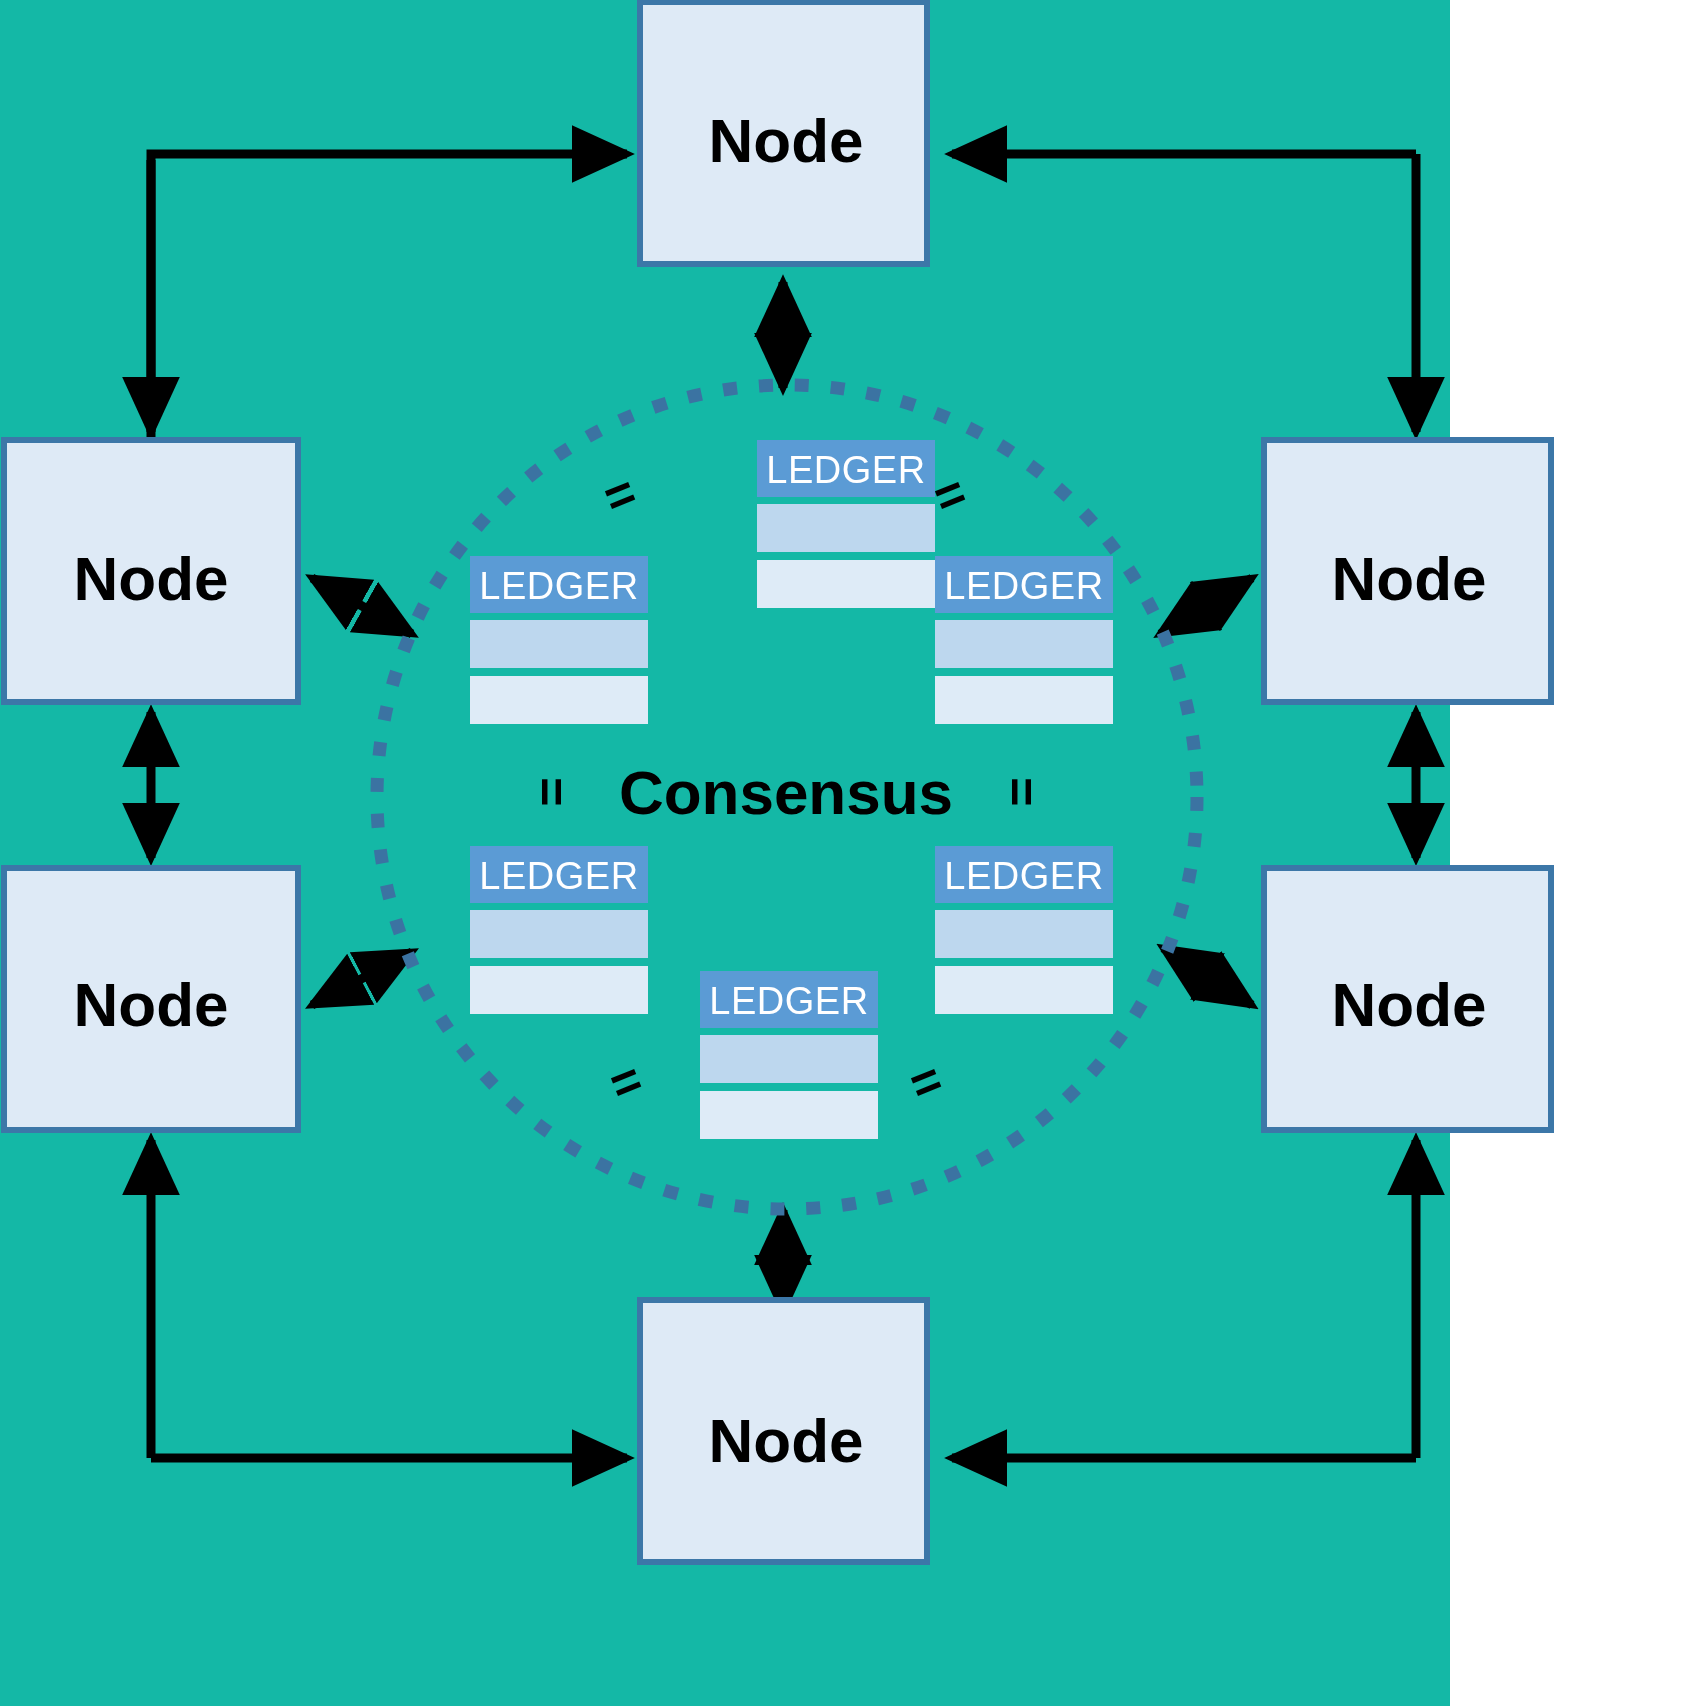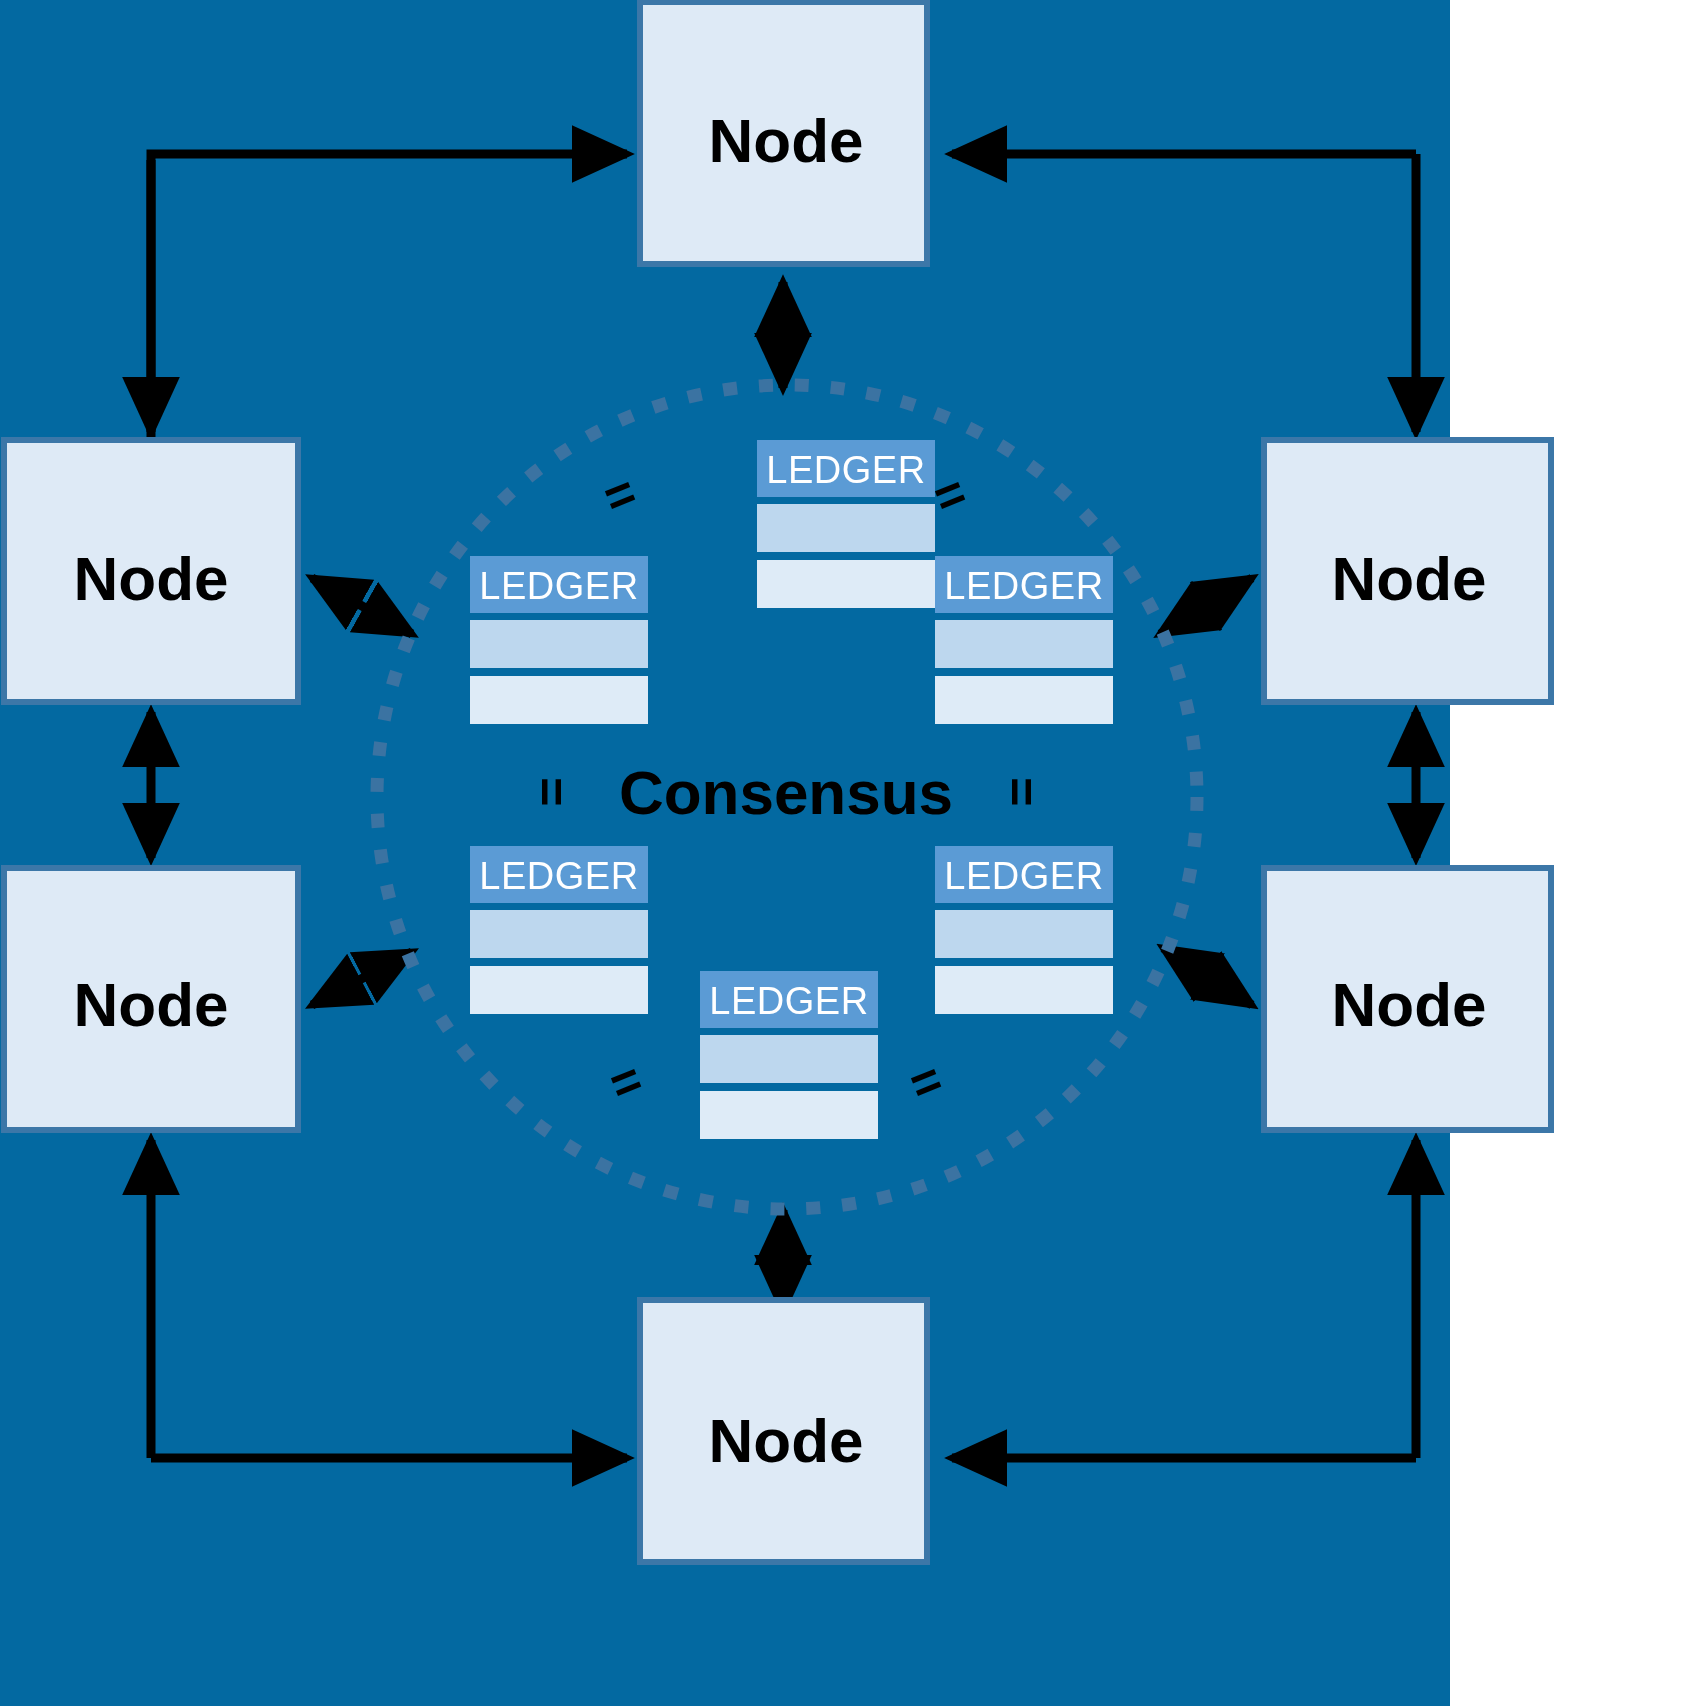--- a/index.html
+++ b/index.html
@@ -10,21 +10,21 @@
   body {
     width: 1698px;
     height: 1706px;
     font-family: "Liberation Sans", sans-serif;
     overflow: hidden;
   }
   #diagram-root {
     position: relative;
     width: 1450px;
     height: 1706px;
-    background: #0369a1;
+    background: #14b8a6;
   }
   svg#diagram-svg {
     position: absolute;
     top: 0;
     left: 0;
     width: 1698px;
     height: 1706px;
     display: block;
   }
   .node-label {

